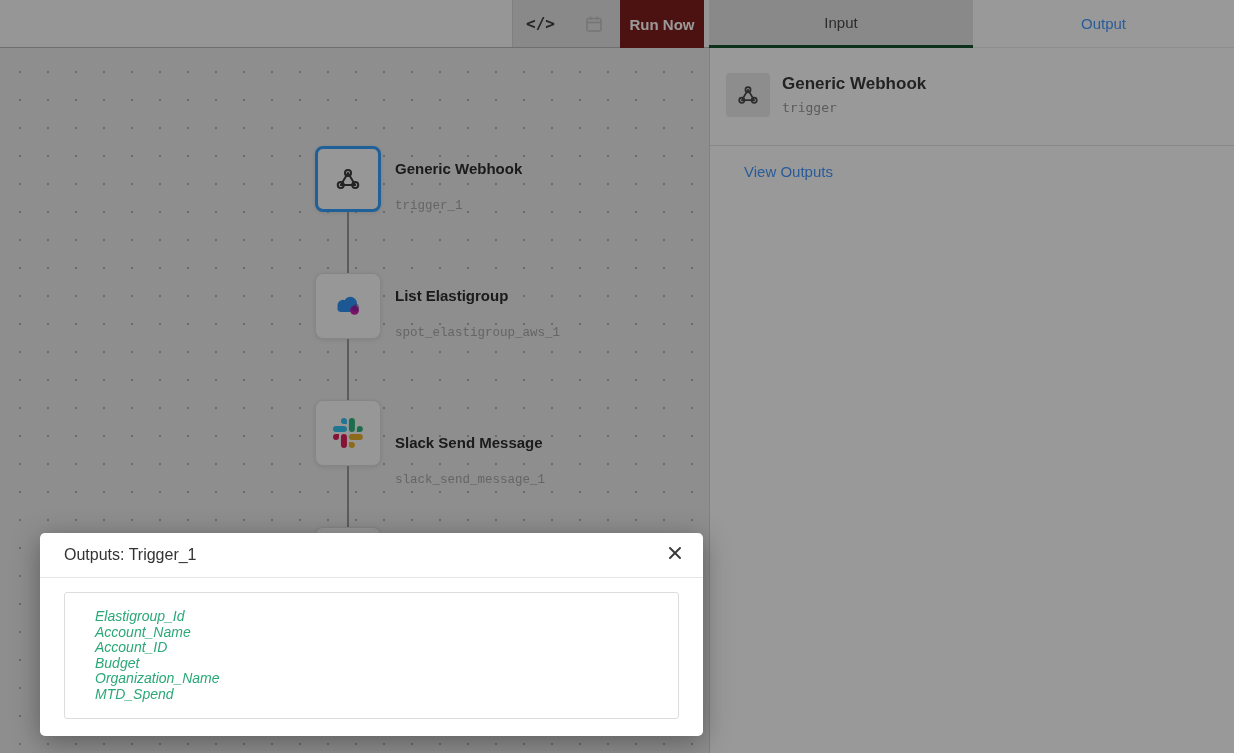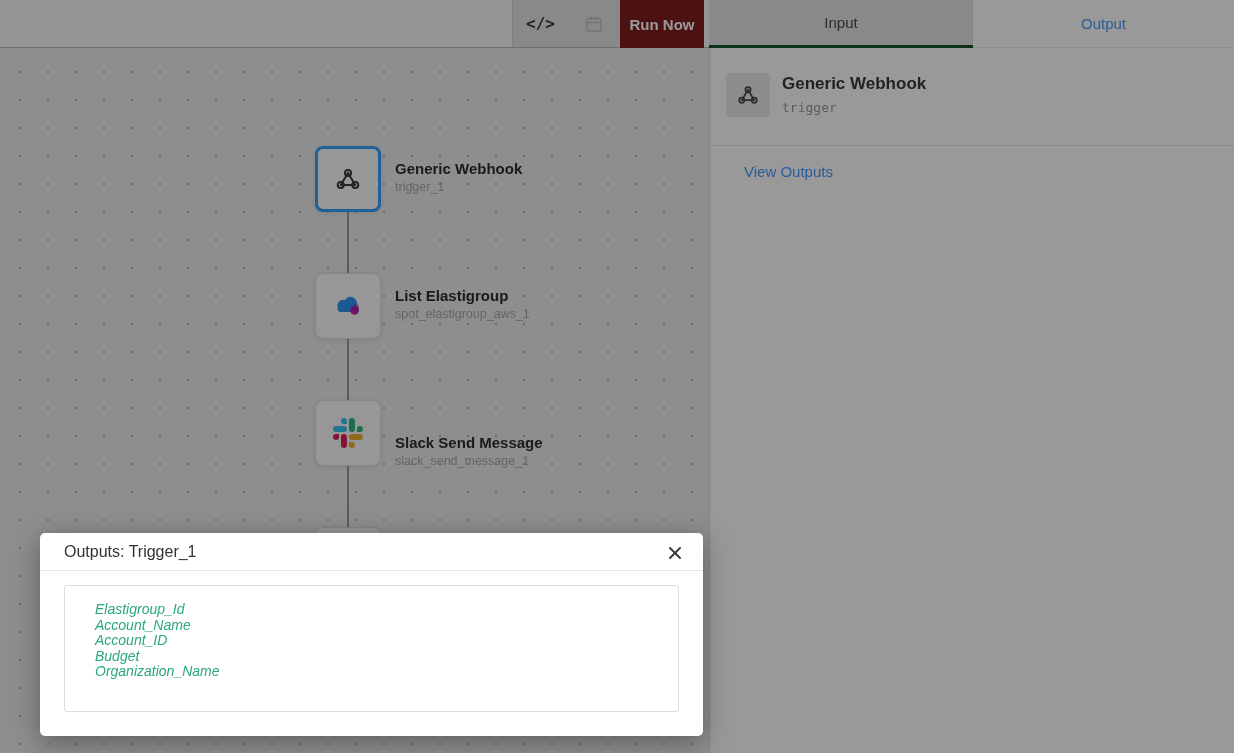--- a/index.html
+++ b/index.html
@@ -31,43 +31,43 @@
             background-image:radial-gradient(circle, #b5b5b5 1.1px, transparent 1.6px);
             background-size:28px 28px; background-position:6px 10px; }
 
   .node { position:absolute; left:315px; width:66px; height:66px; background:#fcfcfc;
           border:1px solid #e0e0e0; border-radius:8px; display:flex; align-items:center;
           justify-content:center; box-shadow:0 1px 4px rgba(0,0,0,0.10); cursor:pointer; }
   .node.selected { border:3px solid #34a0ff; }
   .connector { position:absolute; left:347px; width:2px; height:61px; background:#999999; }
   .node-label { position:absolute; left:395px; }
   .node-title { font-size:15px; font-weight:600; color:#2e2e2e; line-height:18px; }
-  .node-id { font-family:Liberation Sans, sans-serif; font-size:12.5px; color:#a8a8a8;
-             line-height:16px; margin-top:1px; }
+  .node-id { font-family:Liberation Mono, monospace; font-size:12.5px; color:#a8a8a8;
+             line-height:16px; margin-top:20px; }
 
   
   .panel { flex:1; background:#ffffff; border-left:1px solid #d8d8d8; }
   .panel-header { display:flex; padding:25px 16px 0 16px; height:97px; }
   .panel-icon-box { width:44px; height:44px; background:#ececec; border-radius:4px;
                     display:flex; align-items:center; justify-content:center; flex:none; }
   .panel-head-text { margin-left:12px; padding-top:1px; }
   .panel-title { font-size:17px; font-weight:bold; color:#3a3a3a; }
   .panel-sub { font-family:"DejaVu Sans Mono", monospace; font-size:13px; color:#999999;
                margin-top:6px; }
   .panel-divider { border-top:1px solid #e3e3e3; }
   .view-outputs { display:inline-block; margin:17px 0 0 34px; color:#4699ff; font-size:15px;
                   cursor:pointer; }
 
   
   .backdrop { position:absolute; inset:0; background:rgba(0,0,0,0.40); z-index:50; }
 
   
   .modal { position:absolute; left:40px; top:533px; width:663px; height:203px; background:#ffffff;
            border-radius:5px; box-shadow:0 6px 28px rgba(0,0,0,0.35); z-index:60; }
-  .modal-header { position:relative; height:38px; display:flex; align-items:center;
+  .modal-header { position:relative; height:45px; display:flex; align-items:center;
                   padding:16px 24px; border-bottom:1px solid #e6e6e6; }
   .modal-title { font-size:16px; color:#333333; }
   .modal-close { position:absolute; right:14px; top:6px; width:28px; height:28px; display:flex;
                  align-items:center; justify-content:center; cursor:pointer; background:none; border:none; }
   .modal-body { padding:14px 24px 0 24px;font-style:italic; }
   .outputs-box { border:1px solid #dddddd; border-radius:3px; height:127px;
                  padding:16px 30px; overflow:hidden; }
   .output-item { color:#2aa878; font-size:14px; line-height:15.5px; }
 
   svg { display:block; }
@@ -206,17 +206,18 @@
         </span>
       </button>
     </div>
     <div class="modal-body">
       <div class="outputs-box">
         <div class="output-item">Elastigroup_Id</div>
         <div class="output-item">Account_Name</div>
         <div class="output-item">Account_ID</div>
         <div class="output-item">Budget</div>
         <div class="output-item">Organization_Name</div>
+        <div class="output-item">MTD_Spend</div>
       </div>
     </div>
   </div>
 
 </div>
 
 </body></html>

